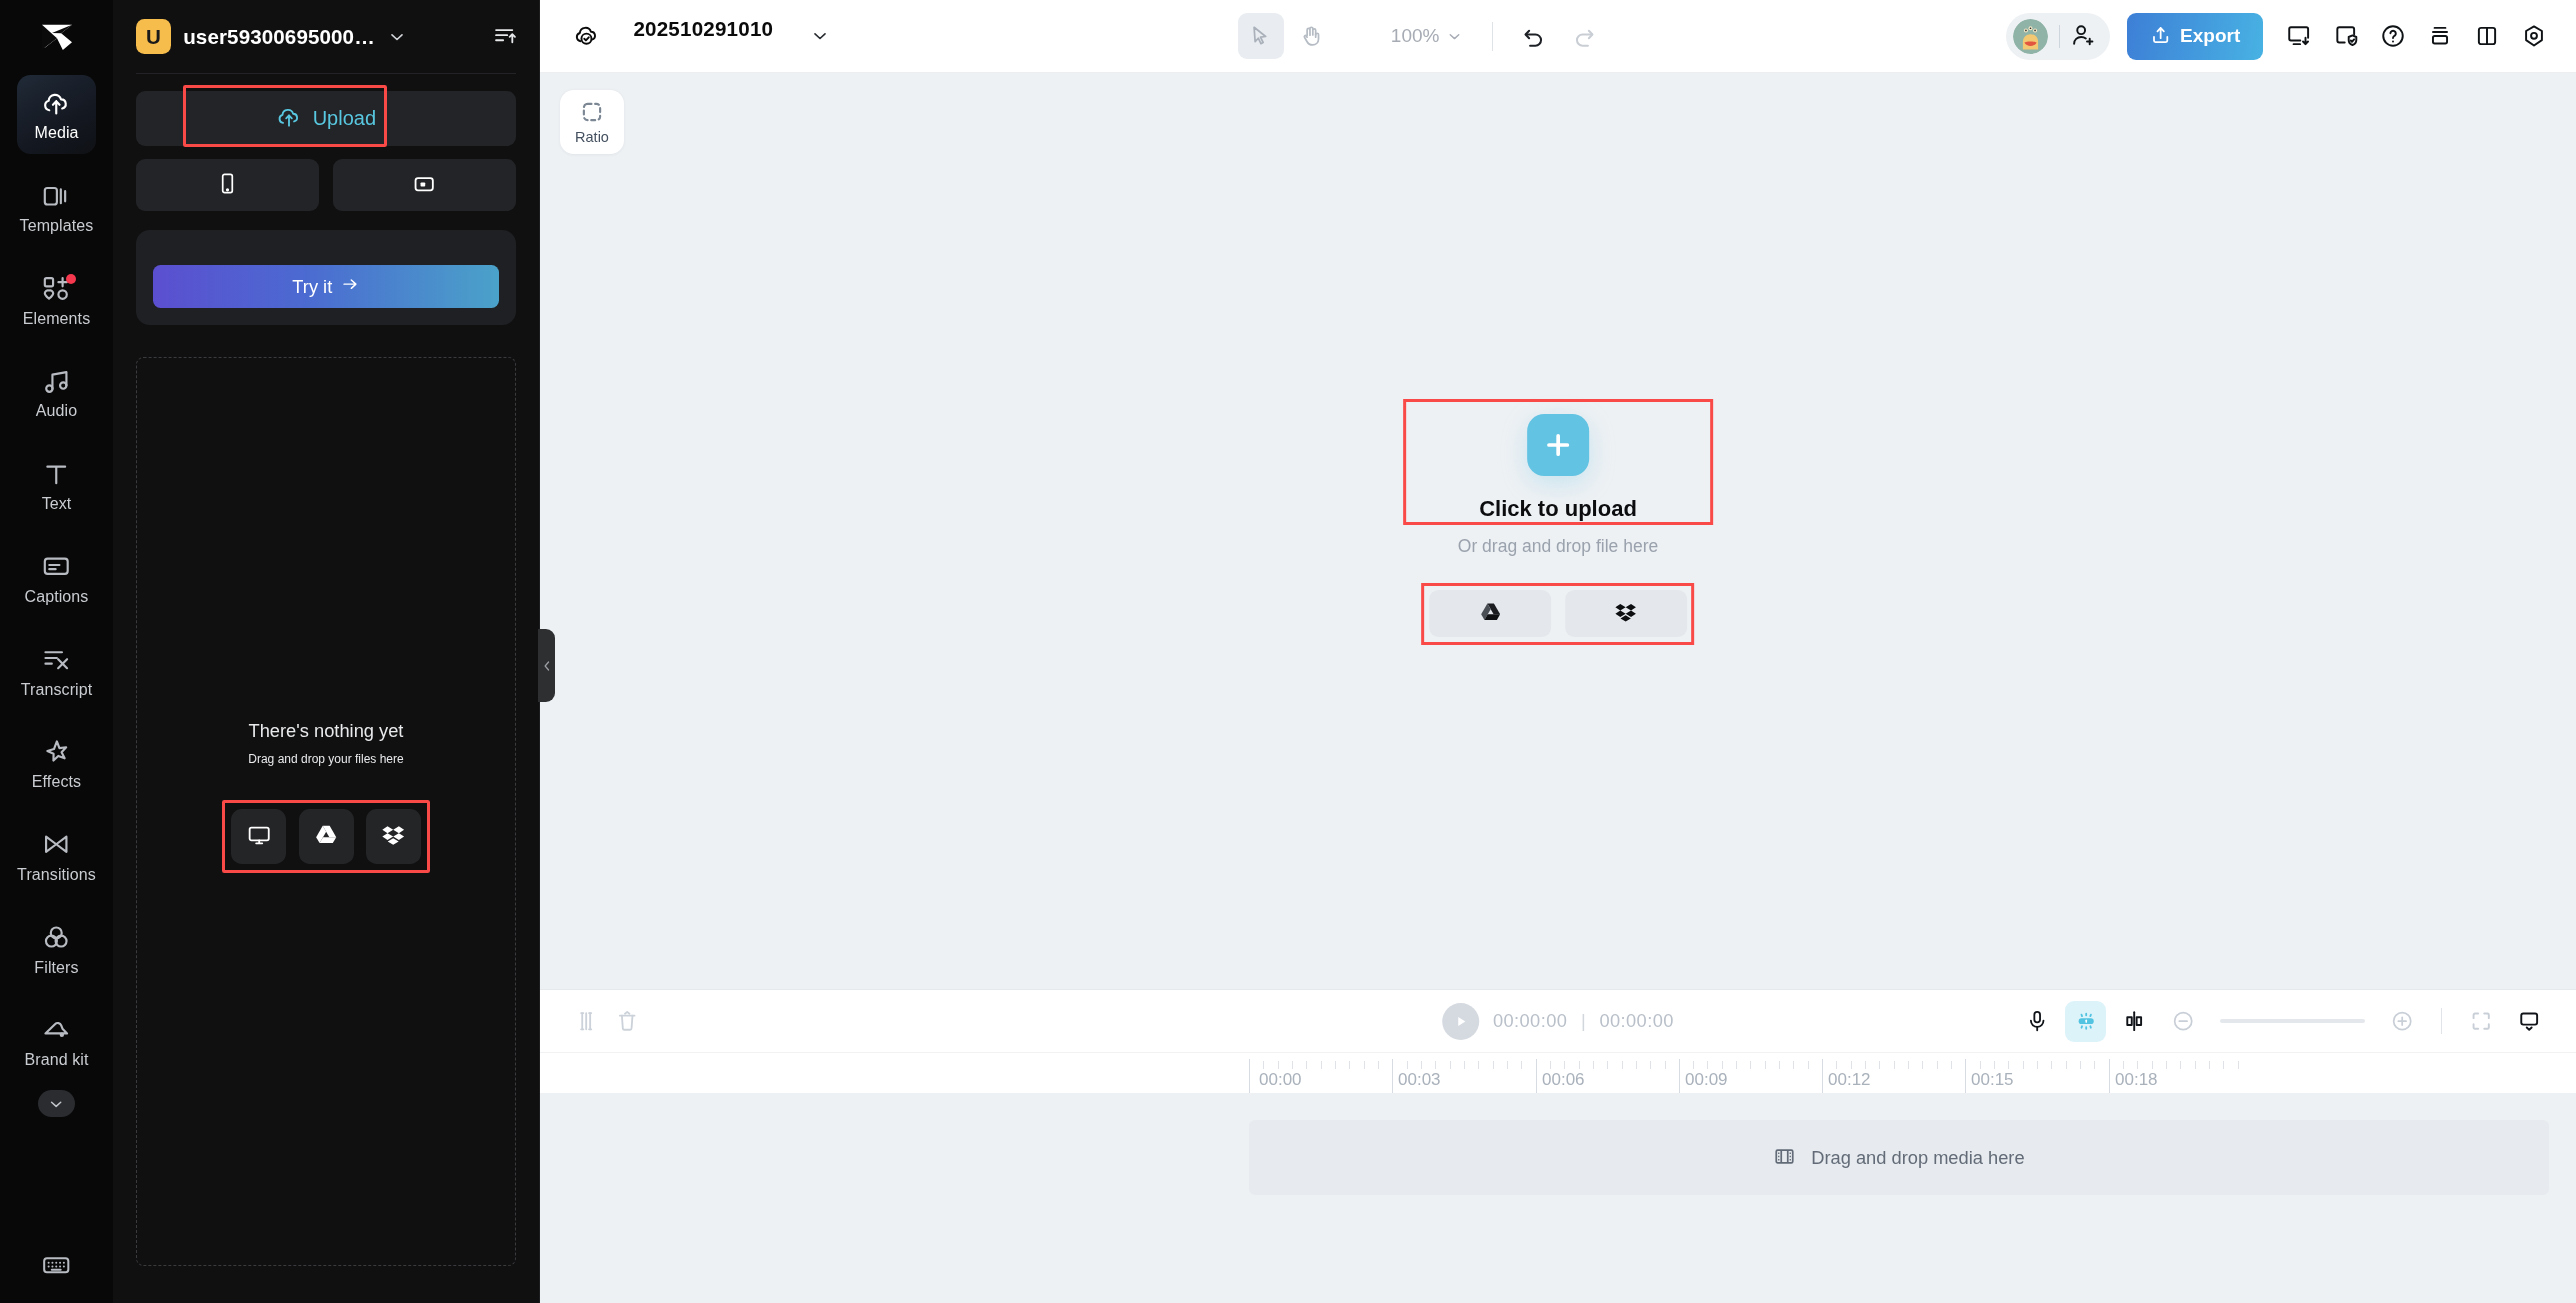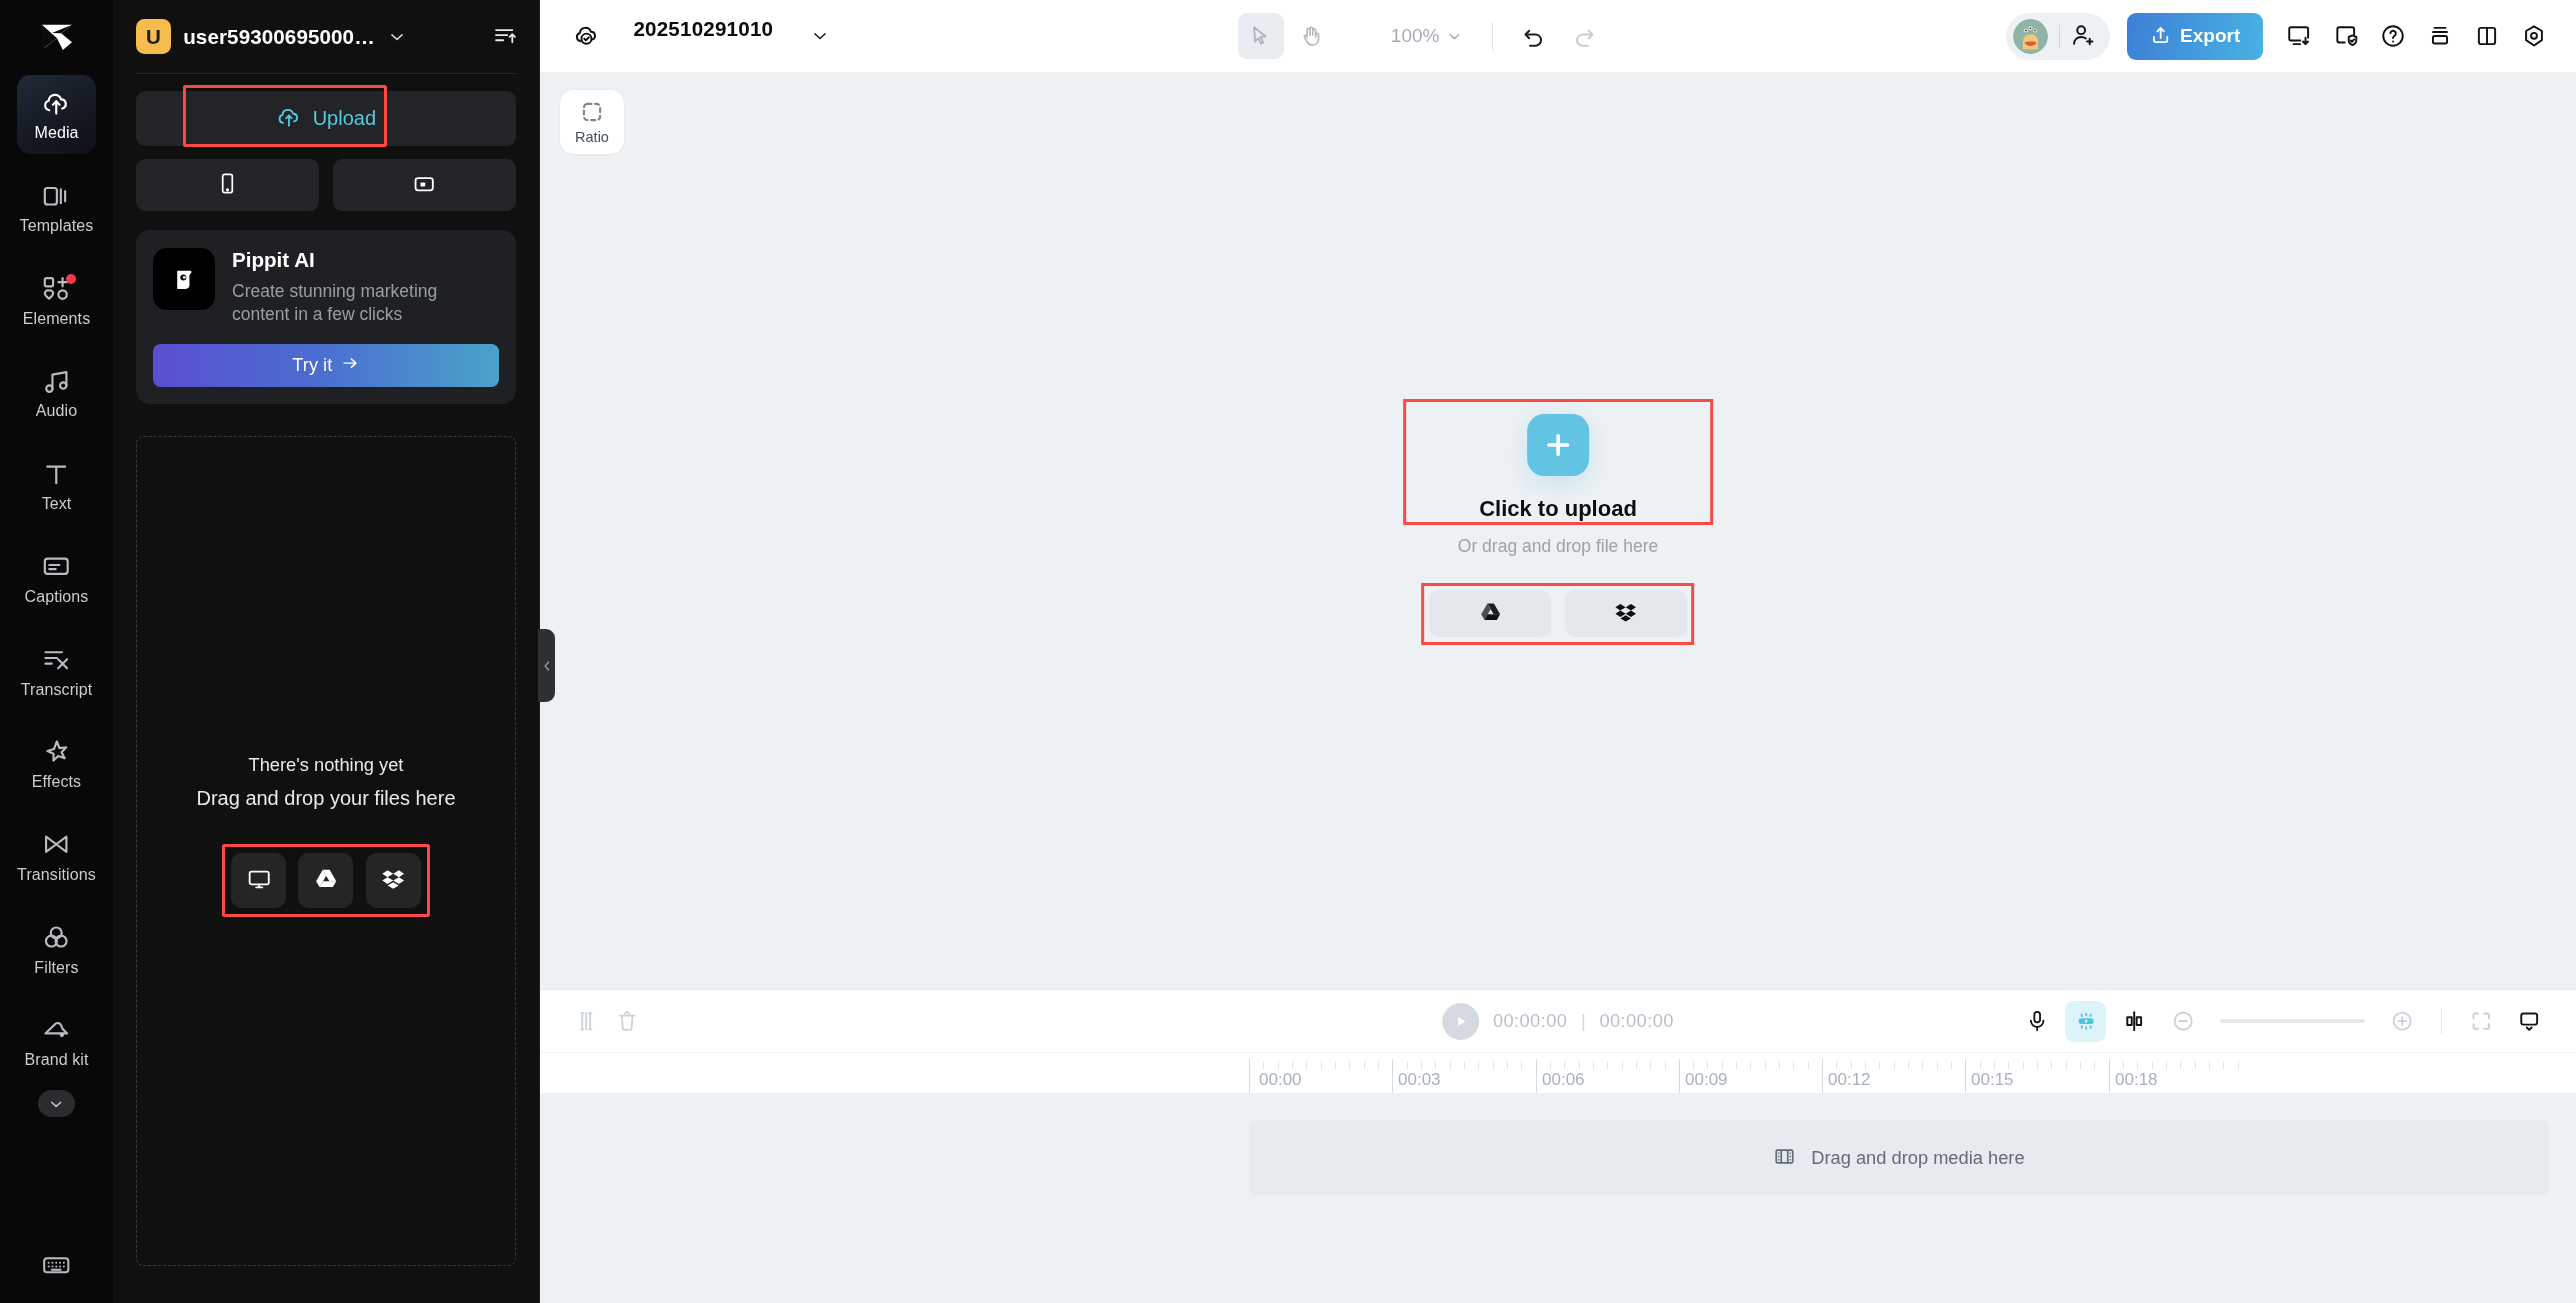--- a/index.html
+++ b/index.html
@@ -104,21 +104,21 @@
   }
 
   .dropzone {
     margin: 24.4px 23px 0 23px; flex: 1;
     border: 1.5px dashed #3a3b3e; border-radius: 7.6px;
     display: flex; flex-direction: column; align-items: center; justify-content: center;
     position: relative; margin-bottom: 37px;
   }
   .dz-inner { display:flex; flex-direction:column; align-items:center; margin-top: -30.5px; }
   .dz-l1 { color: #e9eaec; font-size: 18.3px; margin-bottom: 10.7px; }
-  .dz-l2 { color: #e9eaec; font-size: 20px; margin-bottom: 34px; }
+  .dz-l2 { color: #e9eaec; font-size: 12px; margin-bottom: 34px; }
   .dz-btns { display: flex; gap: 12.2px; position: relative; padding: 9.1px; }
   .dz-btn {
     width: 55px; height: 55px; border-radius: 10.7px; background: #242527;
     display: flex; align-items: center; justify-content: center; cursor: pointer;
   }
   .hl-dz { position:absolute; inset: 0; border: 3.8px solid #fa4a47; border-radius: 2.3px; pointer-events:none; }
 
   .panel-handle {
     position: absolute; right: -16px; top: 629px;
     width: 17px; height: 73px; background: #2e2f31;
@@ -405,33 +405,20 @@
           <span>
             <svg width="24.4" height="24.4" viewBox="0 0 24 24" fill="none" stroke="#fff" stroke-width="1.8" stroke-linejoin="round">
               <rect x="3.5" y="6" width="17" height="12" rx="2.4"></rect>
                 <rect x="8.4" y="10.3" width="4.6" height="4" rx=".8" fill="#fff" stroke="none"></rect>
             </svg>
           </span>
         </div>
       </div>
 
       <div class="promo">
-        <div class="promo-top">
-          <div class="promo-logo">
-            <svg width="35" height="35" viewBox="0 0 24 24">
-              <path d="M7 6h8.6c1.8 0 1.2 1.5.4 2.2-.9.8-.6 1.9-.6 3.3V16c0 1.4-1.1 2.5-2.5 2.5H7z" fill="#fff"></path>
-              <circle cx="11.2" cy="10.6" r="2.1" fill="#0b0b0b"></circle>
-              <circle cx="11.9" cy="10.6" r=".95" fill="#fff"></circle>
-            </svg>
-          </div>
-          <div>
-            <div class="promo-title">Pippit AI</div>
-            <div class="promo-sub">Create stunning marketing content in a few clicks</div>
-          </div>
-        </div>
         <div class="promo-cta">
           <span>Try it</span>
           <span>
             <svg width="18.3" height="18.3" viewBox="0 0 24 24" fill="none" stroke="#fff" stroke-width="1.9" stroke-linecap="round" stroke-linejoin="round">
                 <path d="M4 12h15M13.5 6.5L19.5 12l-6 5.5"></path>
               </svg>
           </span>
         </div>
       </div>
     </div>

